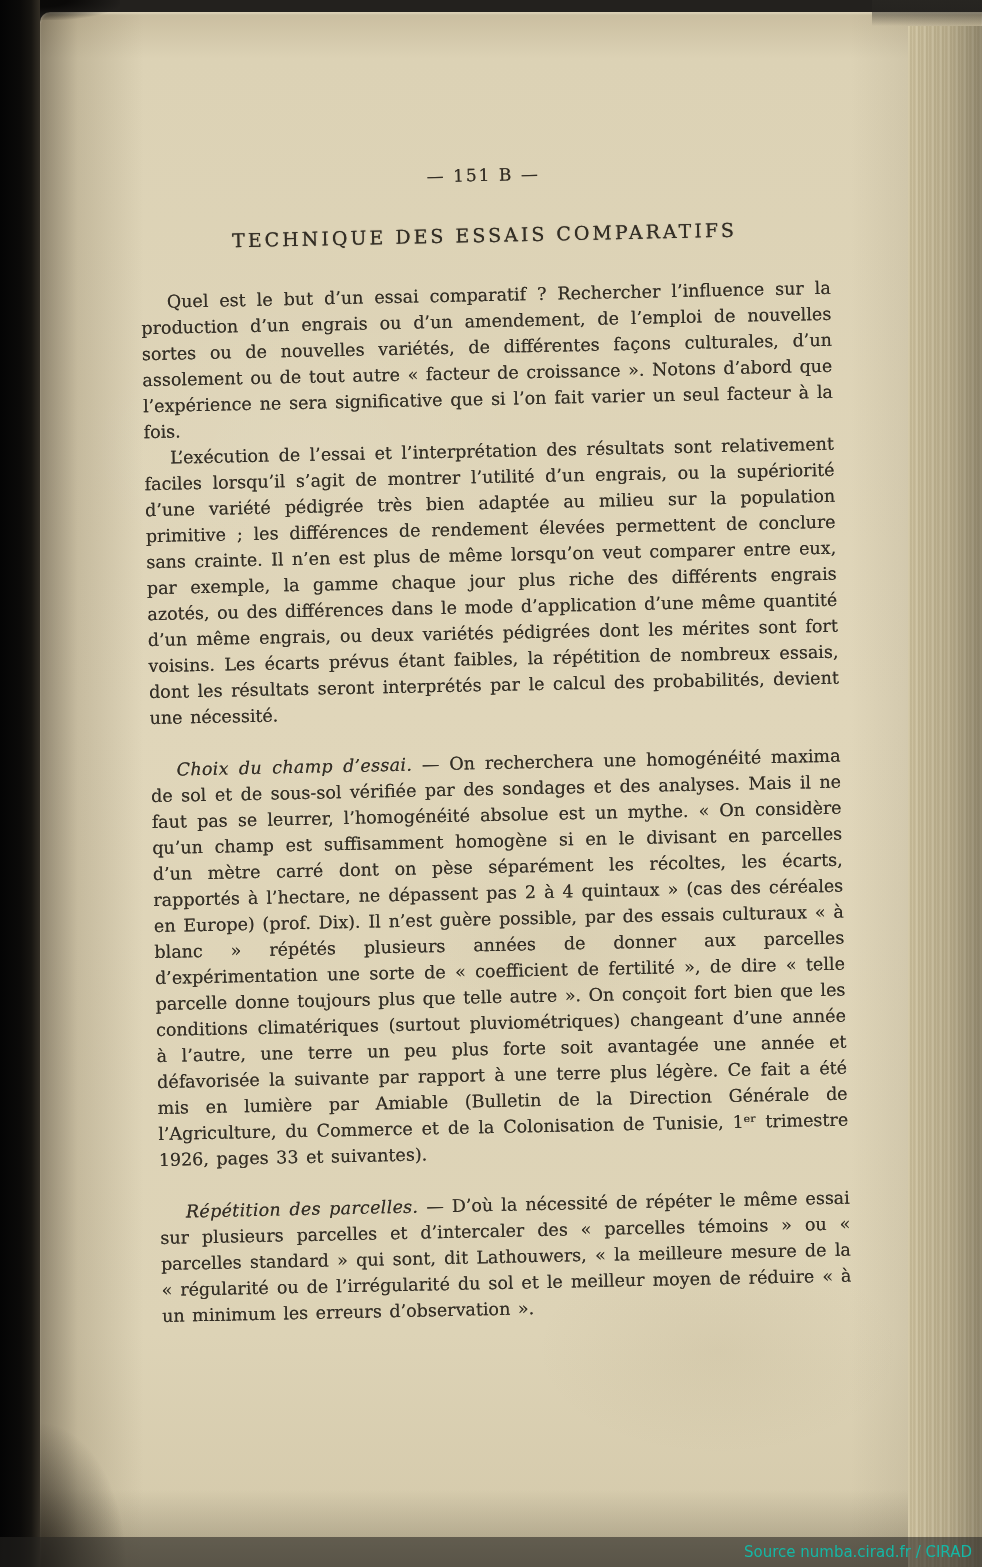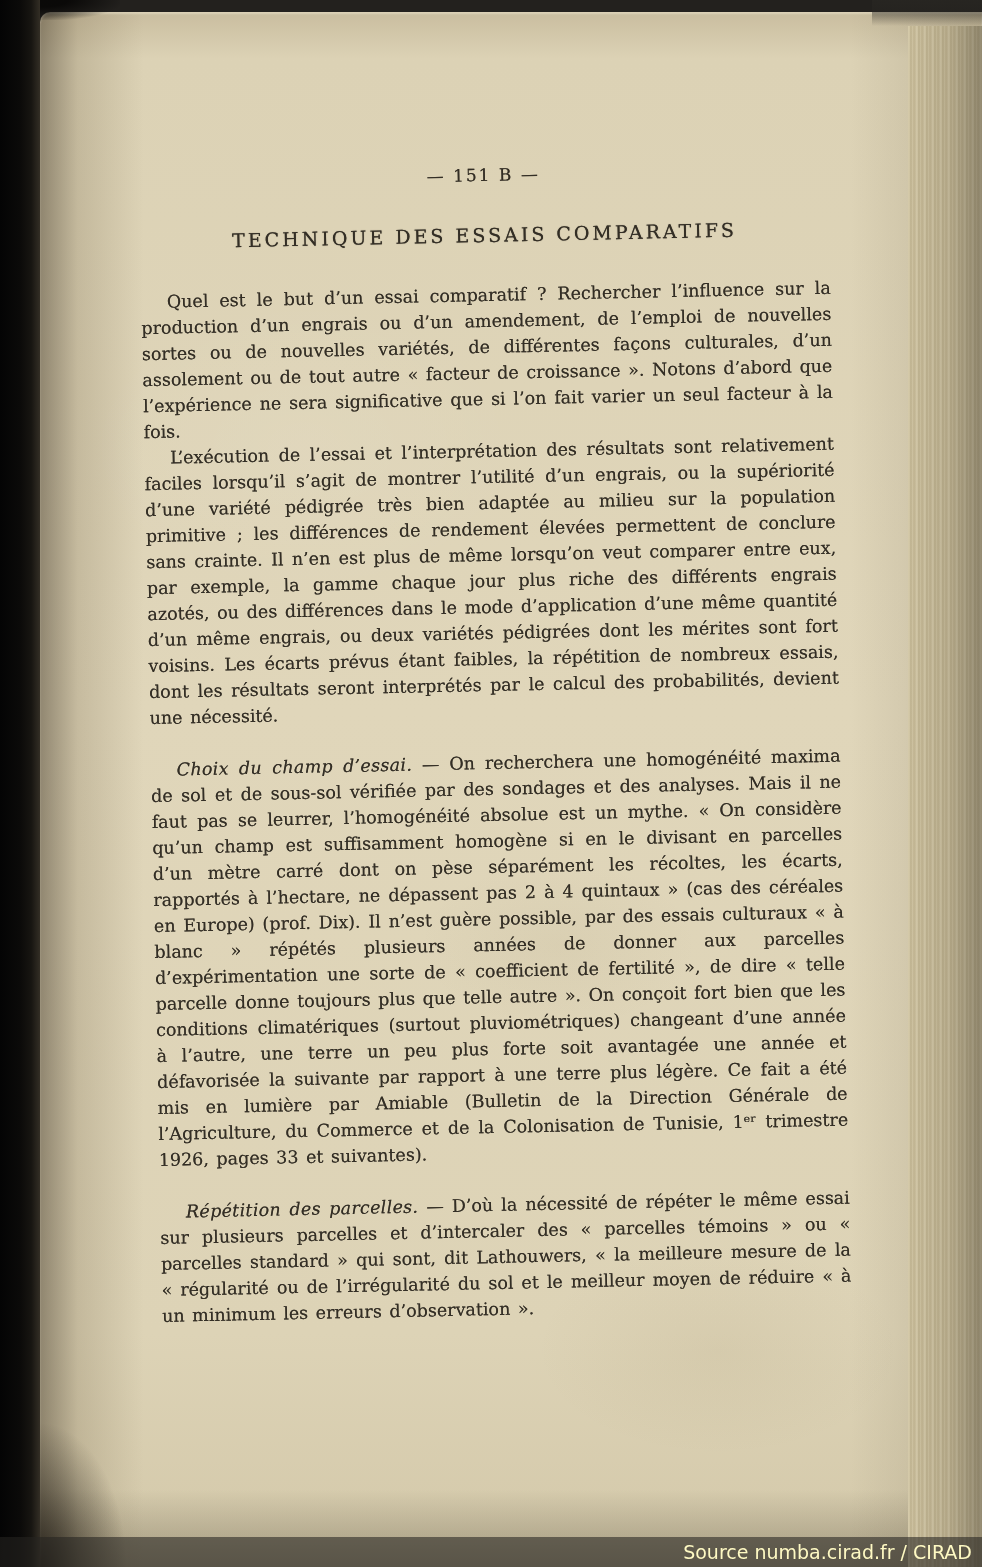--- a/index.html
+++ b/index.html
@@ -127,23 +127,23 @@
     height: 30px;
     background: rgba(38,36,33,0.58);
     display: flex;
     align-items: center;
     justify-content: flex-end;
     padding-right: 10px;
     box-sizing: border-box;
     z-index: 6;
   }
   .watermark-text {
-    color: #fef9c3;
+    color: #14b8a6;
     font-family: "DejaVu Sans", sans-serif;
-    font-size: 19px;
+    font-size: 15px;
   }
 </style>
 </head>
 <body>
 
 <div class="scan">
 
   <div class="spine"></div>
 
   <div class="page">

